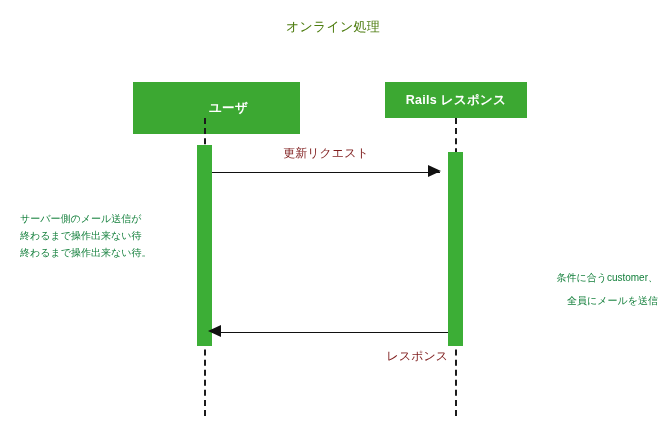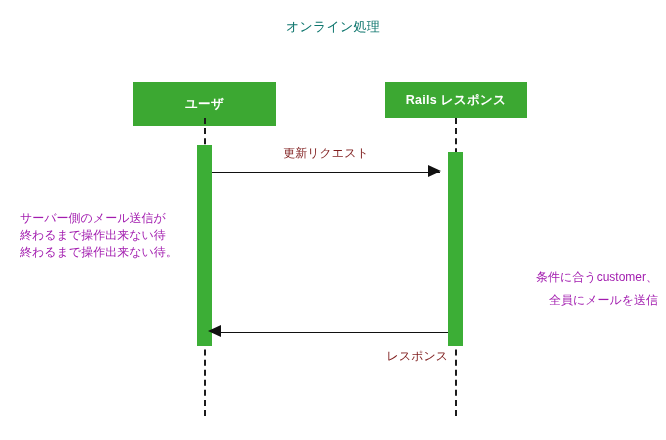--- a/index.html
+++ b/index.html
@@ -19,40 +19,41 @@
     background: #ffffff;
     overflow: hidden;
   }
   .diagram-title {
     position: absolute;
     left: 0;
     top: 18px;
     width: 666px;
     text-align: center;
     font-size: 13px;
-    color: #0f766e;
+    color: #4d7c0f;
     letter-spacing: 0.2px;
   }
   
   .participant-box {
     position: absolute;
     display: flex;
     align-items: center;
     justify-content: center;
     background: #3ca832;
     color: #ffffff;
     font-size: 12.5px;
     font-weight: bold;
     letter-spacing: 0.3px;
   }
   #participant-user-box {
     left: 133px;
     top: 82px;
     width: 143px;
-    height: 44px;
+    height: 52px;
+    padding-left: 24px;
   }
   #participant-server-box {
     left: 385px;
     top: 82px;
     width: 142px;
     height: 36px;
   }
   
   .lifeline {
     position: absolute;
@@ -134,23 +135,23 @@
   }
   #message-response-label {
     left: 212px;
     top: 348px;
     width: 236px;
     text-align: right;
   }
   
   .note {
     position: absolute;
-    font-size: 12px;
+    font-size: 10px;
     line-height: 17px;
-    color: #a21caf;
+    color: #15803d;
   }
   #note-user-wait {
     left: 20px;
     top: 210px;
     width: 176px;
     text-align: left;
   }
   #note-server-contract {
     left: 476px;
     top: 205px;

